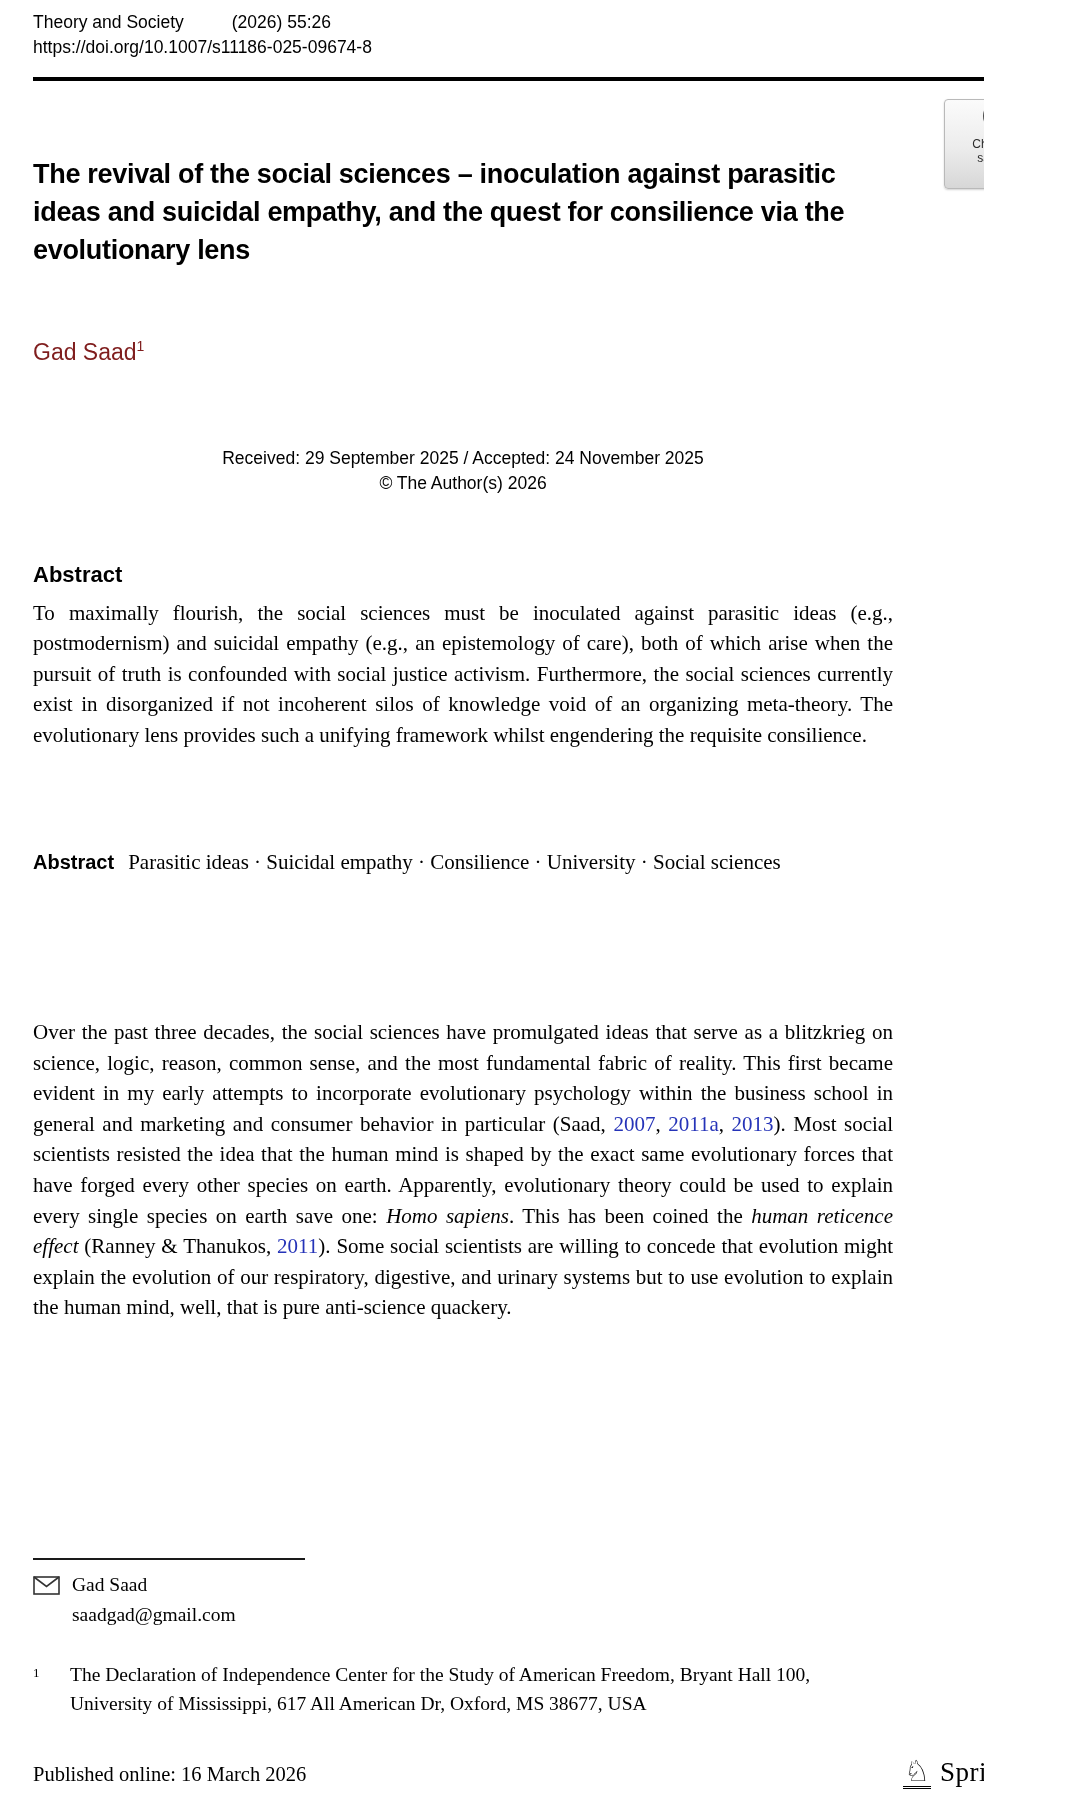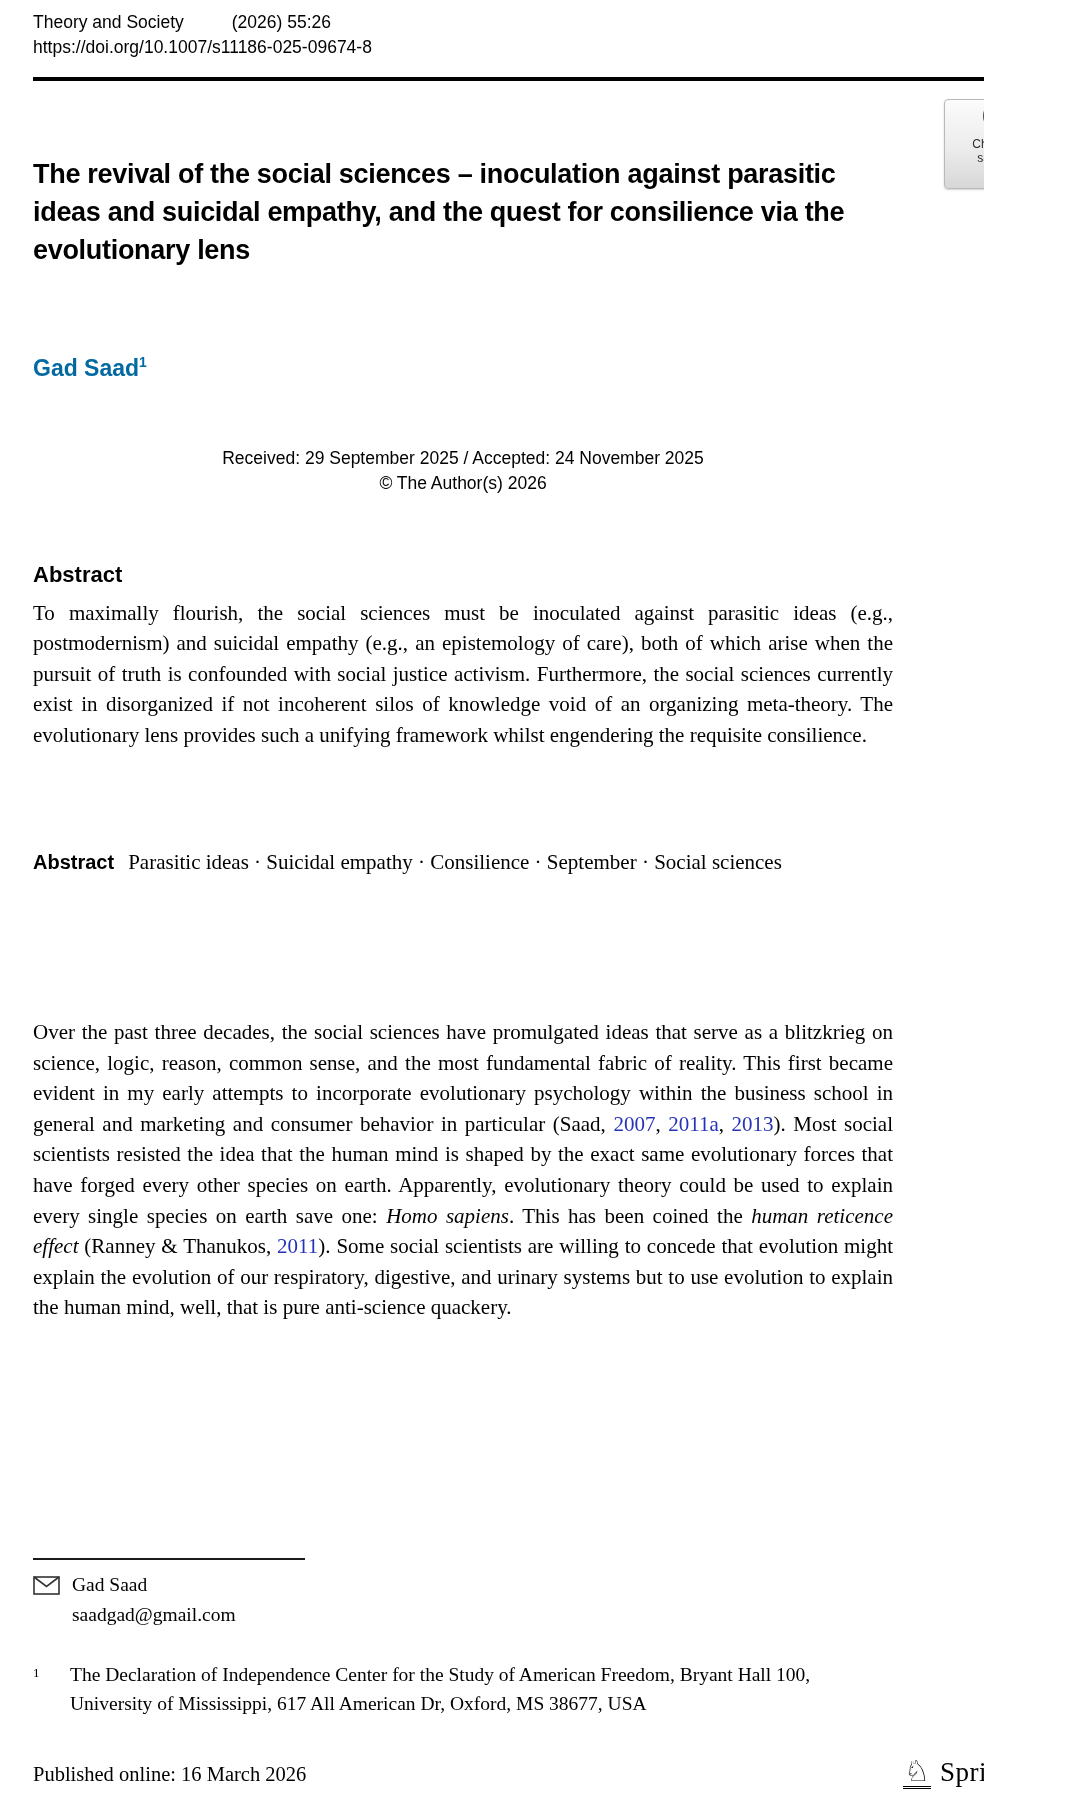--- a/index.html
+++ b/index.html
@@ -28,22 +28,22 @@
     padding-left:14px;
   }
   .update-badge .badge-text { font-family:"Liberation Sans", sans-serif; font-size:12px; line-height:14px; color:#2b2b2b; text-align:center; margin-top:3px; }
 
   .article-title {
     position:absolute; top:155px; left:33px; width:840px;
     font-family:"Liberation Sans", sans-serif; font-weight:bold;
     font-size:27px; line-height:38px; letter-spacing:-0.3px; color:#000;
   }
   .author-line {
-    position:absolute; top:354px; left:33px;
-    font-family:"Liberation Sans", sans-serif; font-weight:bold; font-size:23px; color:#0369a1;
+    position:absolute; top:338px; left:33px;
+    font-family:"Liberation Sans", sans-serif; font-weight:normal; font-size:23px; color:#7f1d1d;
   }
   .author-line sup { font-size:14px; vertical-align:super; }
 
   .dates-block {
     position:absolute; top:446px; left:33px; width:860px;
     font-family:"Liberation Sans", sans-serif; font-size:17.5px; line-height:25px; color:#000;text-align:center;
   }
 
   .abstract-heading {
     position:absolute; top:562px; left:33px;
@@ -122,21 +122,21 @@
 
   <div class="dates-block">
     <div>Received: 29 September 2025 / Accepted: 24 November 2025</div>
     <div>© The Author(s) 2026</div>
   </div>
 
   <div class="abstract-heading">Abstract</div>
   <p class="abstract-text">To maximally flourish, the social sciences must be inoculated against parasitic ideas (e.g., postmodernism) and suicidal empathy (e.g., an epistemology of care), both of which arise when the pursuit of truth is confounded with social justice activism. Furthermore, the social sciences currently exist in disorganized if not incoherent silos of knowledge void of an organizing meta-theory. The evolutionary lens provides such a unifying framework whilst engendering the requisite consilience.</p>
 
   <div class="keywords-block">
-    <span class="keywords-label">Abstract</span><span>Parasitic ideas · Suicidal empathy · Consilience · September · Social sciences</span>
+    <span class="keywords-label">Abstract</span><span>Parasitic ideas · Suicidal empathy · Consilience · University · Social sciences</span>
   </div>
 
   <p class="body-paragraph"><span>Over the past three decades, the social sciences have promulgated ideas that serve as a blitzkrieg on science, logic, reason, common sense, and the most fundamental fabric of reality. This first became evident in my early attempts to incorporate evolutionary psychology within the business school in general and marketing and consumer behavior in particular (Saad, </span><a class="link">2007</a><span>, </span><a class="link">2011a</a><span>, </span><a class="link">2013</a><span>). Most social scientists resisted the idea that the human mind is shaped by the exact same evolutionary forces that have forged every other species on earth. Apparently, evolutionary theory could be used to explain every single species on earth save one: </span><span class="italic">Homo sapiens</span><span>. This has been coined the </span><span class="italic">human reticence effect</span><span> (Ranney &amp; Thanukos, </span><a class="link">2011</a><span>). Some social scientists are willing to concede that evolution might explain the evolution of our respiratory, digestive, and urinary systems but to use evolution to explain the human mind, well, that is pure anti-science quackery.</span></p>
 
   <div class="footnote-rule"></div>
 
   <div class="correspondence">
     <div class="corr-row">
       <svg class="envelope" viewBox="0 0 27 19">
         <rect x="1" y="1" width="25" height="17" fill="none" stroke="#333" stroke-width="1.6"></rect>

